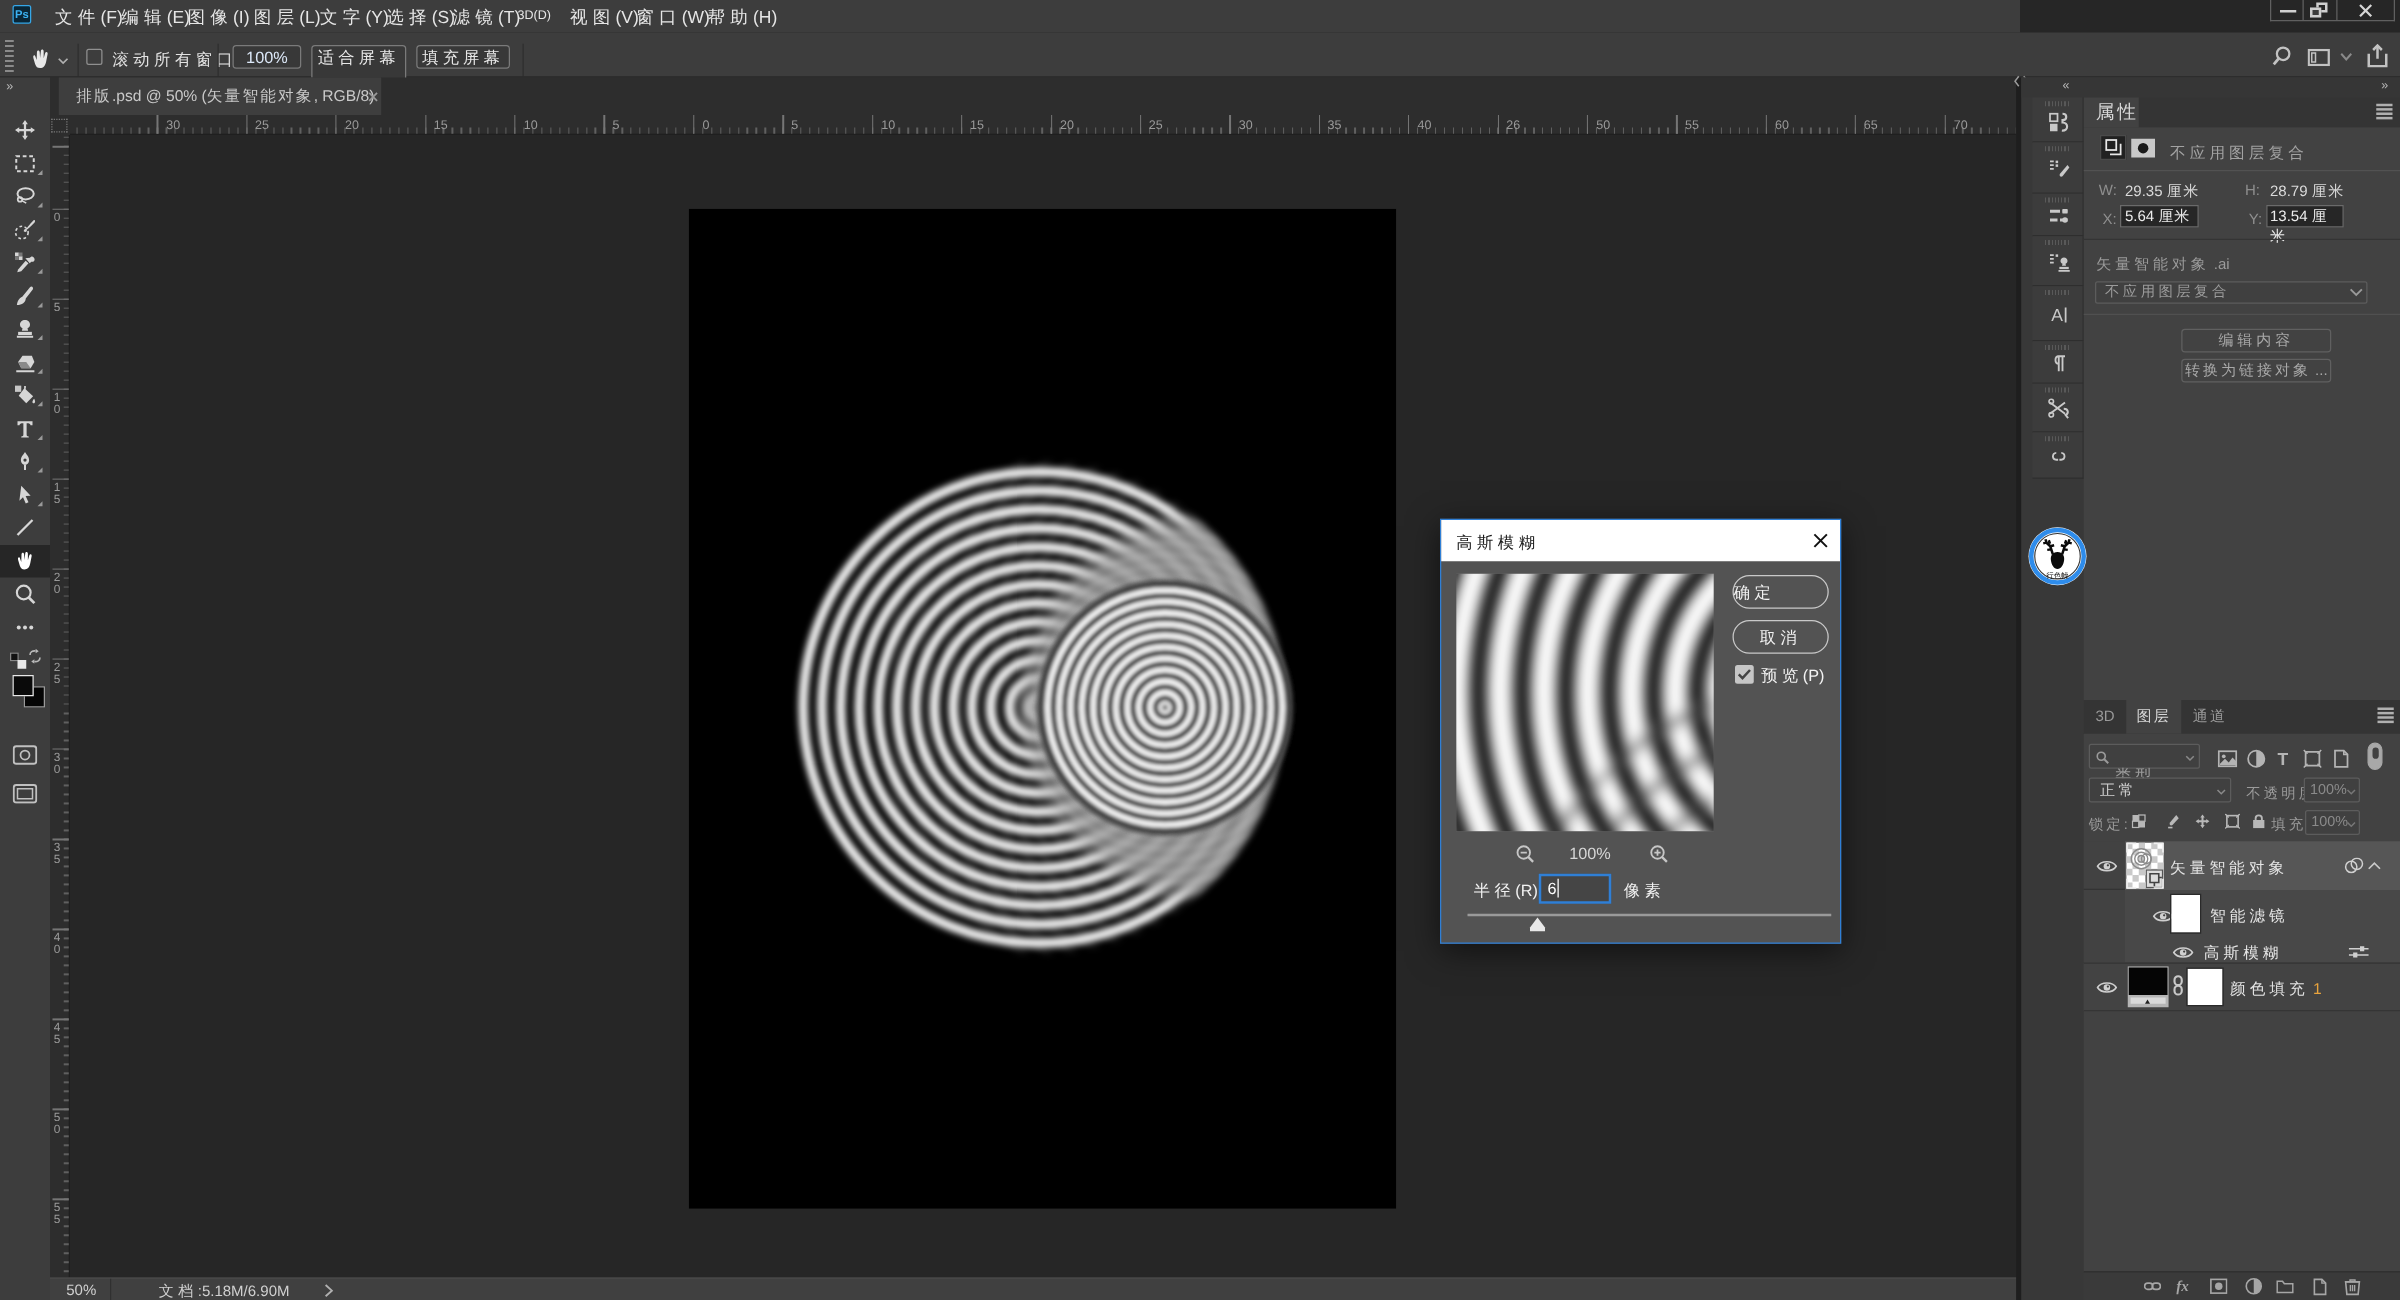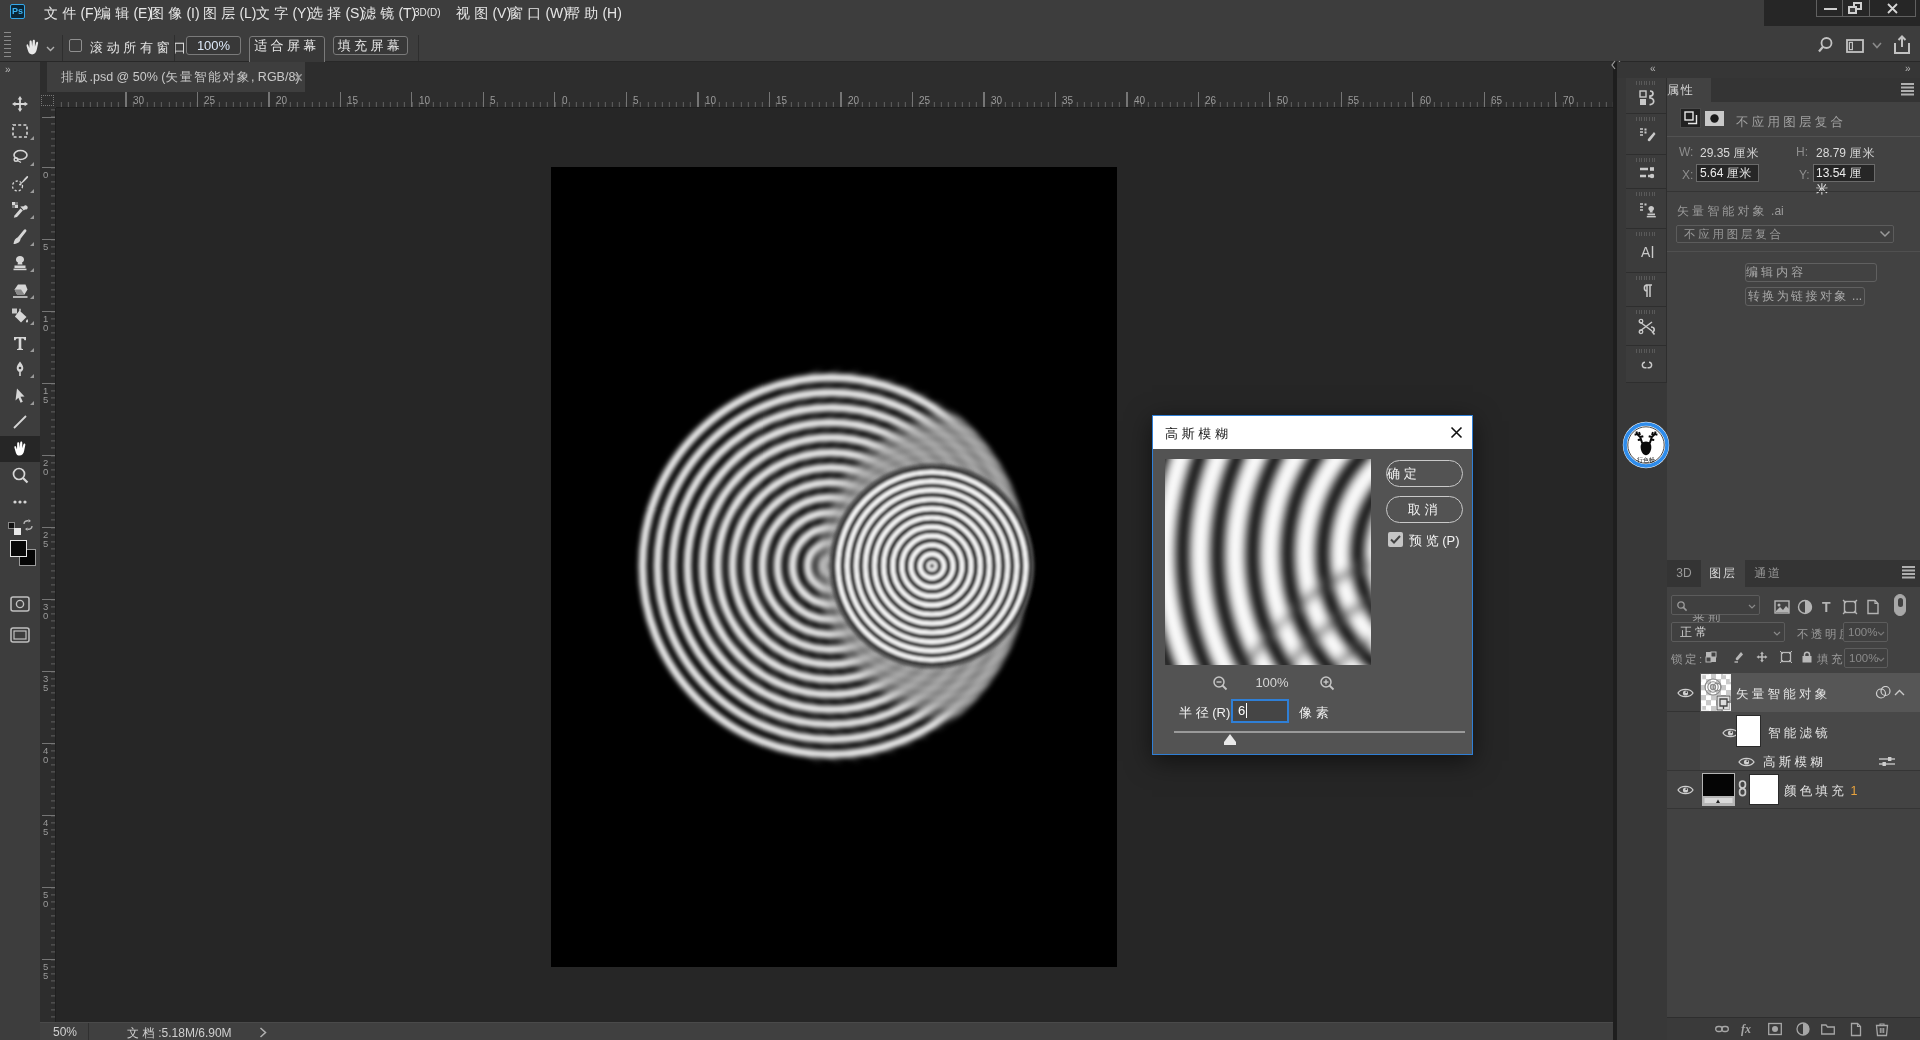--- a/index.html
+++ b/index.html
@@ -1,20 +1,20 @@
 <!DOCTYPE html>
 <html><head><meta charset="utf-8"><style>
 *{margin:0;padding:0;box-sizing:border-box}
 html,body{width:1920px;height:1040px;overflow:hidden;background:#262626}
 body{font-family:"Liberation Sans",sans-serif;position:relative}
 .ab{position:absolute}
 .ic{position:absolute}
 svg{display:block}
 </style></head><body>
-<div class="ab" style="left:0;top:0;width:1764px;height:26px;background:#3d3d3d">
+<div class="ab" style="left:0;top:0;width:1616px;height:26px;background:#3d3d3d">
     <div class="ab" style="left:10px;top:4px;width:15px;height:15px;background:#0a2636;border:1px solid #35a7e8;border-radius:2px;color:#3bb2f2;font-size:9px;font-weight:bold;text-align:center;line-height:13px">Ps</div>
     <div class="ab" style="left:44px;top:0;height:26px;line-height:26px;font-size:14px;color:#e6e6e6"><span style="letter-spacing:.3em">文件</span>(F)</div>
     <div class="ab" style="left:97px;top:0;height:26px;line-height:26px;font-size:14px;color:#e6e6e6"><span style="letter-spacing:.3em">编辑</span>(E)</div>
     <div class="ab" style="left:150px;top:0;height:26px;line-height:26px;font-size:14px;color:#e6e6e6"><span style="letter-spacing:.3em">图像</span>(I)</div>
     <div class="ab" style="left:203px;top:0;height:26px;line-height:26px;font-size:14px;color:#e6e6e6"><span style="letter-spacing:.3em">图层</span>(L)</div>
     <div class="ab" style="left:256px;top:0;height:26px;line-height:26px;font-size:14px;color:#e6e6e6"><span style="letter-spacing:.3em">文字</span>(Y)</div>
     <div class="ab" style="left:309px;top:0;height:26px;line-height:26px;font-size:14px;color:#e6e6e6"><span style="letter-spacing:.3em">选择</span>(S)</div>
     <div class="ab" style="left:362px;top:0;height:26px;line-height:26px;font-size:14px;color:#e6e6e6"><span style="letter-spacing:.3em">滤镜</span>(T)</div>
     <div class="ab" style="left:414px;top:0;height:26px;line-height:26px;font-size:10px;color:#e6e6e6">3D(D)</div>
     <div class="ab" style="left:456px;top:0;height:26px;line-height:26px;font-size:14px;color:#e6e6e6"><span style="letter-spacing:.3em">视图</span>(V)</div>
@@ -383,21 +383,21 @@
 <svg class="ic" style="left:1622px;top:421px;z-index:40" width="48" height="48" viewBox="0 0 48 48">
 <circle cx="24" cy="24" r="23.2" fill="#fff"></circle>
 <circle cx="24" cy="24" r="21" fill="none" stroke="#2e8ceb" stroke-width="3.6"></circle>
 <circle cx="24" cy="24" r="18.2" fill="none" stroke="#333" stroke-width="0.9"></circle>
 <path d="M24 20.5 C19.8 20.5 18.3 23.5 18.7 27 C19.1 30.8 21.2 34.2 24 34.2 C26.8 34.2 28.9 30.8 29.3 27 C29.7 23.5 28.2 20.5 24 20.5 Z" fill="#0b0b0b"></path>
 <path d="M20.3 22.5 L18.2 16 L14.8 12.8 M18.2 16 L21.3 15.2 M19.2 18.5 L15.8 18.9 M15.1 13.1 L12.6 13.7 M15.1 13.1 L14.4 10.4 M18 14 L17 11.2" fill="none" stroke="#0b0b0b" stroke-width="2"></path>
 <path d="M27.7 22.5 L29.8 16 L33.2 12.8 M29.8 16 L26.7 15.2 M28.8 18.5 L32.2 18.9 M32.9 13.1 L35.4 13.7 M32.9 13.1 L33.6 10.4 M30 14 L31 11.2" fill="none" stroke="#0b0b0b" stroke-width="2"></path>
 <text x="24" y="41" text-anchor="middle" font-size="6" fill="#111" font-family="Liberation Serif">行色幧</text>
 </svg>
 <div class="ab" style="left:1667px;top:78px;width:253px;height:24px;background:#343434"></div>
-<div class="ab" style="left:1667px;top:78px;width:44px;height:24px;background:#424242;color:#d8d8d8;font-size:12px;text-align:left;line-height:24px"><span style="letter-spacing:.15em">属性</span></div>
+<div class="ab" style="left:1667px;top:78px;width:44px;height:24px;background:#424242;color:#d8d8d8;font-size:15px;text-align:right;line-height:24px"><span style="letter-spacing:.15em">属性</span></div>
 <div class="ab" style="left:1901px;top:83px;width:13px;height:1.6px;background:#b0b0b0;box-shadow:0 3.5px 0 #b0b0b0,0 7px 0 #b0b0b0,0 10.5px 0 #b0b0b0"></div>
 <div class="ab" style="left:1667px;top:102px;width:253px;height:458px;background:#424242"></div>
 <div class="ab" style="left:1680px;top:108px;width:21px;height:20px;background:#212121;border:1px solid #4a4a4a"></div>
 <svg class="ic" style="left:1684px;top:111px" width="14" height="14" viewBox="0 0 14 14">
     <rect x="1" y="1" width="8" height="8" fill="none" stroke="#e8e8e8" stroke-width="1.4"></rect>
     <path d="M4 12.5 L12.5 12.5 L12.5 4" fill="none" stroke="#e8e8e8" stroke-width="1.4"></path>
   </svg>
 <div class="ab" style="left:1705px;top:111px;width:19px;height:15px;background:#c9c9c9"></div>
 <svg class="ic" style="left:1709px;top:113px" width="11" height="11" viewBox="0 0 11 11">
     <circle cx="5.5" cy="5.5" r="4.2" fill="#1a1a1a"></circle>
@@ -412,21 +412,21 @@
 <div class="ab" style="left:1696px;top:164px;width:63px;height:18px;background:#262626;border:1px solid #6a6a6a;color:#ececec;font-size:12px;line-height:16px;padding-left:3px">5.64 <span style="letter-spacing:.05em">厘米</span></div>
 <div class="ab" style="left:1799px;top:168px;font-size:12px;color:#8e8e8e">Y:</div>
 <div class="ab" style="left:1813px;top:164px;width:62px;height:18px;background:#262626;border:1px solid #6a6a6a;color:#ececec;font-size:12px;line-height:16px;padding-left:2px">13.54 <span style="letter-spacing:.05em">厘米</span></div>
 <div class="ab" style="left:1667px;top:191px;width:253px;height:1px;background:#343434"></div>
 <div class="ab" style="left:1677px;top:203px;font-size:12px;color:#9b9b9b"><span style="letter-spacing:.26em">矢量智能对象</span> .ai</div>
 <div class="ab" style="left:1676px;top:225px;width:218px;height:18px;background:#404040;border:1px solid #5c5c5c;border-radius:2px;color:#9b9b9b;font-size:11.5px;line-height:16px;padding-left:7px"><span style="letter-spacing:.24em">不应用图层复合</span></div>
 <svg class="ic" style="left:1879px;top:230px" width="12" height="8" viewBox="0 0 12 8">
     <path d="M1.5 1.5 L6 6 L10.5 1.5" fill="none" stroke="#9a9a9a" stroke-width="1.5"></path>
   </svg>
 <div class="ab" style="left:1667px;top:251px;width:253px;height:1px;background:#505050"></div>
-<div class="ab" style="left:1745px;top:263px;width:132px;height:19px;border:1px solid #606060;border-radius:3px;color:#a8a8a8;font-size:12px;text-align:left;line-height:17px"><span style="letter-spacing:.26em">编辑内容</span></div>
+<div class="ab" style="left:1745px;top:263px;width:120px;height:19px;border:1px solid #606060;border-radius:3px;color:#a8a8a8;font-size:12px;text-align:center;line-height:17px"><span style="letter-spacing:.26em">编辑内容</span></div>
 <div class="ab" style="left:1745px;top:287px;width:120px;height:19px;border:1px solid #606060;border-radius:3px;color:#a8a8a8;font-size:12px;text-align:center;line-height:17px"><span style="letter-spacing:.2em">转换为链接对象</span> ...</div>
 <div class="ab" style="left:1667px;top:560px;width:253px;height:27px;background:#343434"></div>
 <div class="ab" style="left:1667px;top:560px;width:34px;height:27px;color:#999;font-size:12px;text-align:center;line-height:27px">3D</div>
 <div class="ab" style="left:1701px;top:560px;width:44px;height:27px;background:#424242;color:#d8d8d8;font-size:12px;text-align:center;line-height:27px"><span style="letter-spacing:.15em">图层</span></div>
 <div class="ab" style="left:1745px;top:560px;width:46px;height:27px;color:#999;font-size:12px;text-align:center;line-height:27px"><span style="letter-spacing:.15em">通道</span></div>
 <div class="ab" style="left:1902px;top:566px;width:13px;height:1.6px;background:#b0b0b0;box-shadow:0 3.5px 0 #b0b0b0,0 7px 0 #b0b0b0,0 10.5px 0 #b0b0b0"></div>
 <div class="ab" style="left:1667px;top:587px;width:253px;height:453px;background:#424242"></div>
 <div class="ab" style="left:1671px;top:595px;width:89px;height:20px;background:#404040;border:1px solid #5c5c5c;border-radius:2px">
 <svg class="ic" style="left:4px;top:4px" width="12" height="12" viewBox="0 0 12 12">
       <circle cx="5" cy="5" r="3.2" fill="none" stroke="#9a9a9a" stroke-width="1.3"></circle>

